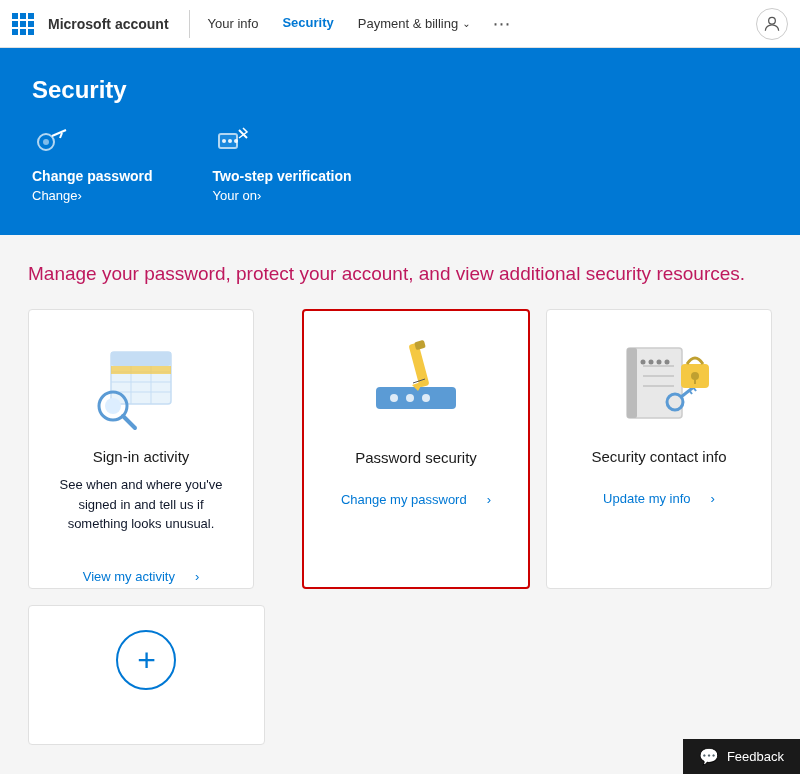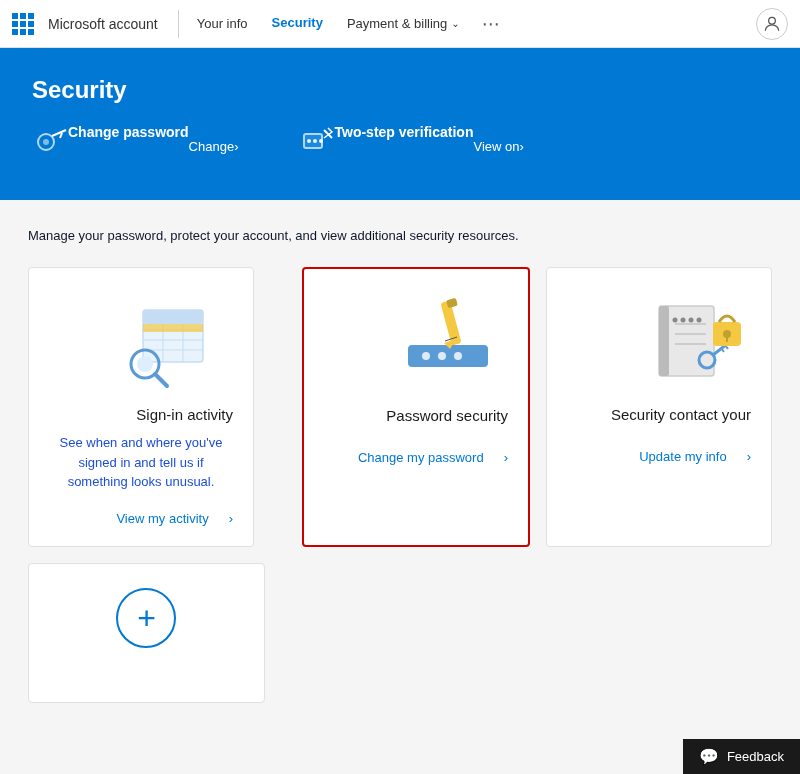--- a/index.html
+++ b/index.html
@@ -3,59 +3,59 @@
   <meta charset="utf-8">
   <style>
     * { box-sizing: border-box; margin: 0; padding: 0; }
     body { font-family: 'Segoe UI', Arial, sans-serif; font-size: 14px; color: #333; background: #fff; width: 800px; min-height: 774px; overflow-x: hidden; }
 
     
     .top-nav {
       display: flex; align-items: center; height: 48px; padding: 0 12px;
       border-bottom: 1px solid #e0e0e0; background: #fff;
     }
-    .nav-logo { display: flex; align-items: center; gap: 10px; font-weight: 400; font-size: 14px; color: #333; margin-right: 12px; }
+    .nav-logo { display: flex; align-items: center; gap: 10px; font-weight: 700; font-size: 14px; color: #333; margin-right: 12px; }
     .nav-logo .grid-icon { display: grid; grid-template-columns: repeat(3,6px); grid-template-rows: repeat(3,6px); gap: 2px; margin-right: 4px; }
     .nav-logo .grid-icon span { width: 6px; height: 6px; background: #0078d4; display: block; }
     .nav-divider { width: 1px; height: 28px; background: #d0d0d0; margin: 0 8px; }
     .nav-links { display: flex; align-items: center; gap: 4px; flex: 1; }
     .nav-link { padding: 0 10px; height: 53px; display: flex; align-items: center; font-size: 13px; color: #333; cursor: pointer; text-decoration: none; white-space: nowrap; }
     .nav-link.active { font-weight: 600; color: #0078d4; border-bottom: 2px solid #0078d4; }
     .nav-link .chevron { margin-left: 4px; font-size: 10px; }
     .nav-more { padding: 0 8px; font-size: 18px; color: #555; cursor: pointer; display: flex; align-items: center; height: 48px; }
     .nav-avatar { width: 32px; height: 32px; border-radius: 50%; border: 1px solid #ccc; display: flex; align-items: center; justify-content: center; margin-left: auto; cursor: pointer; }
     .nav-avatar svg { width: 20px; height: 20px; fill: #555; }
 
     
     .hero {
       background: #0078d4; color: #fff; padding: 28px 32px 32px 32px;
     }
     .hero h1 { font-size: 24px; font-weight: 600; margin-bottom: 20px; }
     .hero-actions { display: flex; gap: 60px; }
-    .hero-action { display: flex; flex-direction: row; }
+    .hero-action { display: flex; flex-direction: column; }
     .hero-action-icon { width: 36px; height: 36px; margin-bottom: 8px; }
     .hero-action-title { font-size: 14px; font-weight: 600; margin-bottom: 4px; }
     .hero-action-link { font-size: 13px; color: #fff; cursor: pointer; display: flex; align-items: center; }
 
     
     .main { padding: 28px 28px 40px 28px; background: #f5f5f5; min-height: 600px; }
     .section-title { font-size: 20px; font-weight: 600; margin-bottom: 6px; color: #1a1a1a; }
-    .section-desc { font-size: 13px; color: #0f172a; margin-bottom: 24px; }
+    .section-desc { font-size: 19px; color: #be185d; margin-bottom: 24px; }
 
     
     .cards-row { display: flex; gap: 16px; margin-bottom: 16px; }
     .card {
       background: #fff; border-radius: 4px; border: 1px solid #e0e0e0;
-      flex: 1; padding: 24px 20px 20px 20px; display: flex; flex-direction: column;
-      align-items: flex-end; min-height: 280px;
+      flex: 1; padding: 24px 20px 4px 20px; display: flex; flex-direction: column;
+      align-items: center; min-height: 280px;
     }
     .card.highlighted { border: 2px solid #c00; margin-left: 32px; }
     .card-illustration { width: 120px; height: 100px; display: flex; align-items: center; justify-content: center; margin-bottom: 14px; }
     .card-title { font-size: 15px; font-weight: 500; margin-bottom: 10px; text-align: center; color: #1a1a1a; }
-    .card-desc { font-size: 13px; color: #1d4ed8; text-align: center; line-height: 1.5; flex: 1; }
+    .card-desc { font-size: 13px; color: #0f172a; text-align: center; line-height: 1.5; flex: 1; }
     .card-link { color: #0078d4; font-size: 13px; cursor: pointer; margin-top: 16px; display: flex; align-items: center; gap: 20px; }
 
     
     .cards-row-bottom { display: flex; gap: 16px; }
     .card-bottom {
       background: #fff; border-radius: 4px; border: 1px solid #e0e0e0;
       width: calc(33.33% - 11px); padding: 24px 20px 20px 20px; display: flex; flex-direction: column;
       align-items: center; min-height: 140px;
     }
     .add-circle {
@@ -134,21 +134,21 @@
           <rect x="7" y="11" width="16" height="12" rx="1" fill="#5bb3f5" opacity="0.3"></rect>
           <line x1="26" y1="6" x2="34" y2="14" stroke="#fff" stroke-width="2"></line>
           <path d="M30 4 L34 8 L26 14" stroke="#fff" stroke-width="1.5" fill="none"></path>
           <circle cx="11" cy="17" r="2" fill="#fff" opacity="0.9"></circle>
           <circle cx="17" cy="17" r="2" fill="#fff" opacity="0.9"></circle>
           <circle cx="23" cy="17" r="2" fill="#fff" opacity="0.9"></circle>
         </svg>
       </div>
       <div class="hero-action-title">Two-step verification</div>
       <div class="hero-action-link">
-        <span>View on</span>
+        <span>Your on</span>
         <span>›</span>
       </div>
     </div>
   </div>
 </div>
 
 <div class="main">
   <p class="section-desc">Manage your password, protect your account, and view additional security resources.</p>
 
   <div class="cards-row">
@@ -224,21 +224,21 @@
           <line x1="82" y1="63" x2="96" y2="52" stroke="#5b9bd5" stroke-width="3"></line>
           <line x1="90" y1="56" x2="93" y2="60" stroke="#5b9bd5" stroke-width="2"></line>
           <line x1="94" y1="53" x2="97" y2="57" stroke="#5b9bd5" stroke-width="2"></line>
 
           <rect x="82" y="30" width="28" height="24" rx="4" fill="#f5c842"></rect>
           <path d="M88 30 Q96 18 104 30" fill="none" stroke="#c0a030" stroke-width="3"></path>
           <circle cx="96" cy="42" r="4" fill="#c0a030"></circle>
           <line x1="96" y1="44" x2="96" y2="50" stroke="#c0a030" stroke-width="2"></line>
         </svg>
       </div>
-      <div class="card-title">Security contact your</div>
+      <div class="card-title">Security contact info</div>
       <a class="card-link">
         <span>Update my info</span>
         <span>›</span>
       </a>
     </div>
 
   </div>
 
   <div class="cards-row-bottom">
     <div class="card-bottom">

